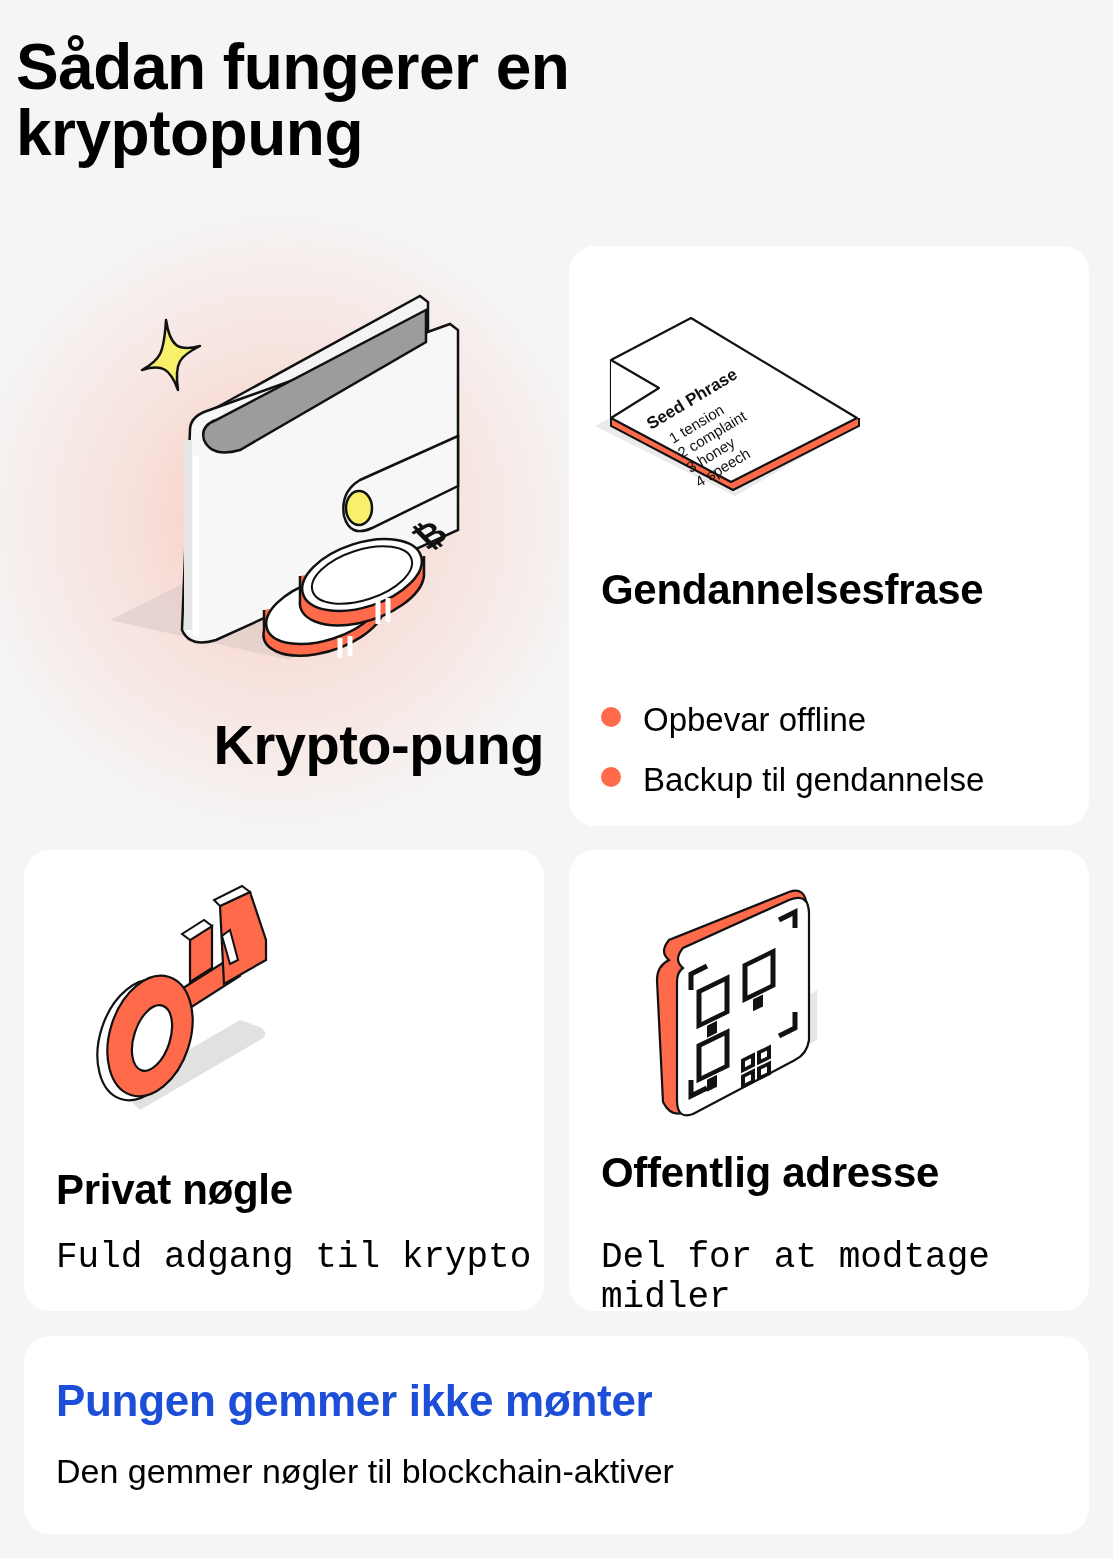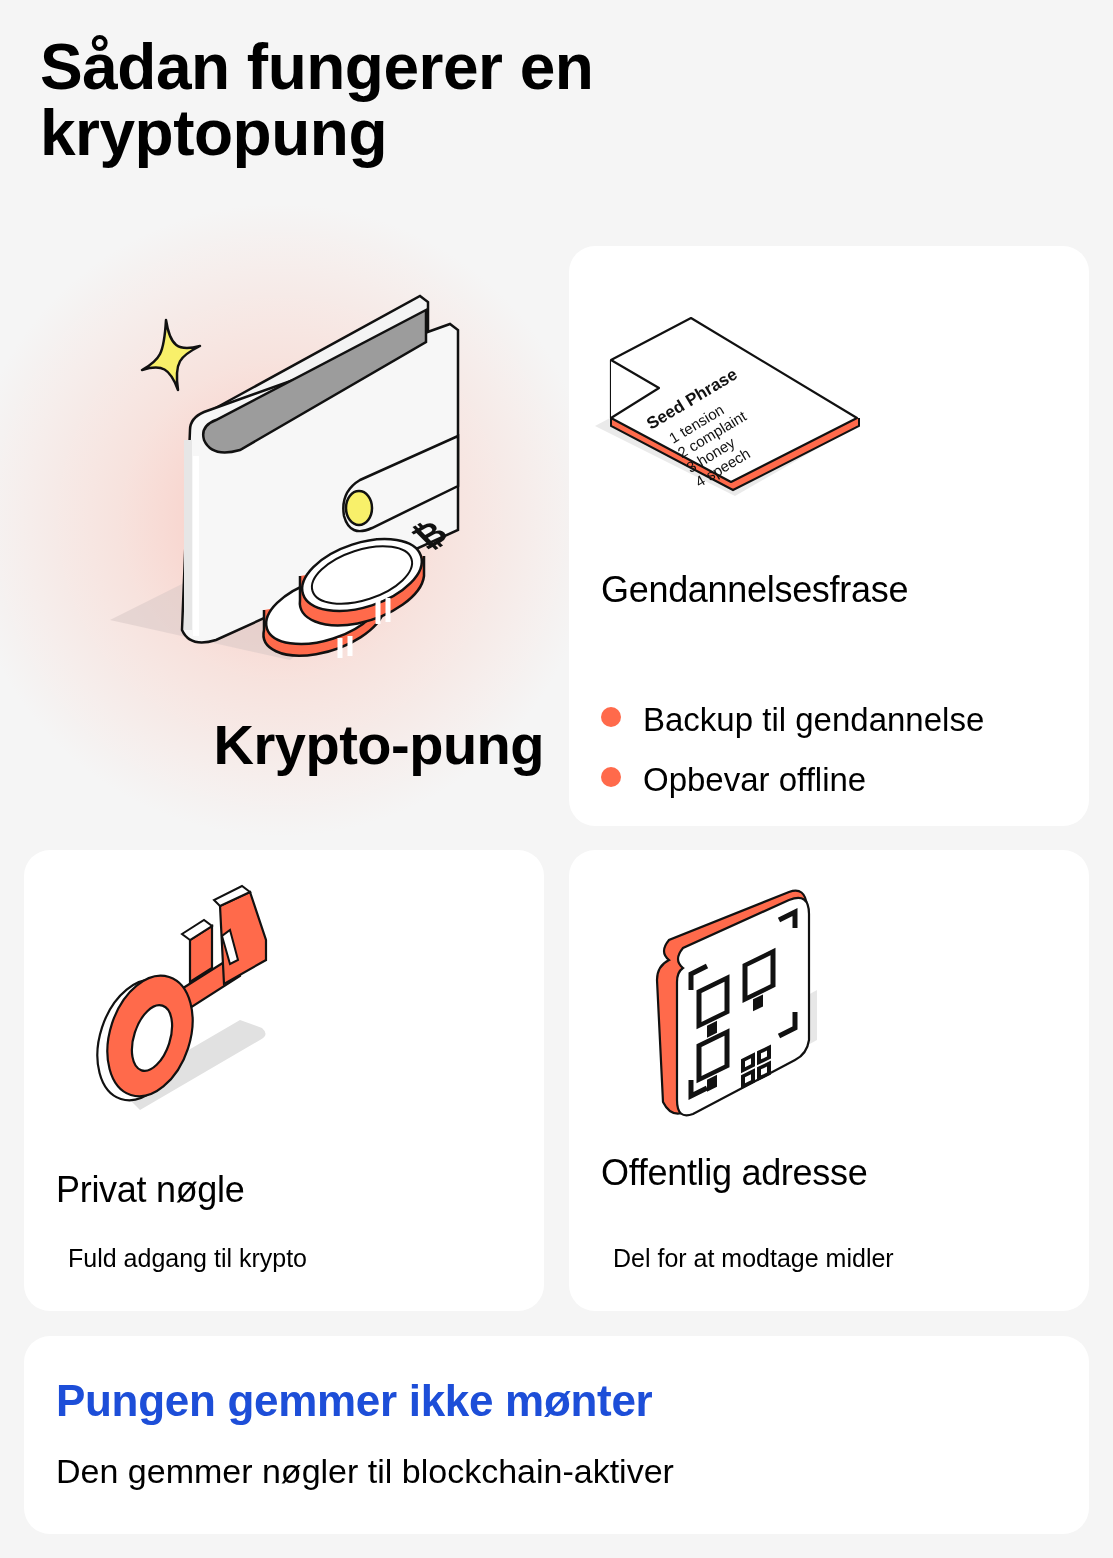--- a/index.html
+++ b/index.html
@@ -1,41 +1,41 @@
 <!DOCTYPE html>
 <html><head>
 <meta charset="utf-8">
 <style>
   * { box-sizing: border-box; margin: 0; padding: 0; }
   html, body { width: 1113px; height: 1558px; background: #f5f5f5; overflow: hidden; }
   body { font-family: "Liberation Sans", "DejaVu Sans", sans-serif; color: #000; position: relative; }
   .title {
-    position: absolute; left: 40px; top: 34px; width: 760px;
+    position: absolute; left: 16px; top: 34px; width: 760px;
     font-size: 64px; line-height: 66px; font-weight: 700; letter-spacing: -0.5px;
   }
   .glow {
     position: absolute; left: -40px; top: 200px; width: 640px; height: 640px;
     border-radius: 50%;
     background: radial-gradient(circle at 50% 50%, rgba(255,140,120,0.45) 0%, rgba(255,170,150,0.25) 35%, rgba(245,245,245,0) 70%);
   }
   .wallet-area { position: absolute; left: 24px; top: 246px; width: 520px; height: 580px; }
   .wallet-svg { position: absolute; left: 76px; top: 34px; }
   .wallet-label {
     position: absolute; left: 0; width: 520px; top: 466px; text-align: right;
     font-size: 56px; font-weight: 700; letter-spacing: -0.5px;
   }
   .card {
     position: absolute; background: #fff; border-radius: 26px;
   }
   .card-seed { left: 569px; top: 246px; width: 520px; height: 580px; }
   .card-key { left: 24px; top: 850px; width: 520px; height: 461px; }
   .card-qr { left: 569px; top: 850px; width: 520px; height: 461px; }
   .card-note { left: 24px; top: 1336px; width: 1065px; height: 198px; }
-  .card-title { position: absolute; left: 32px; font-size: 36px; font-weight: 400; line-height: 56px; letter-spacing: -0.3px; }
-  .card-sub { position: absolute; left: 44px; font-size: 25px; line-height: 40px; }
+  .card-title { position: absolute; left: 32px; font-size: 42px; font-weight: 700; line-height: 56px; letter-spacing: -0.3px; }
+  .card-sub { position: absolute; left: 32px; font-size: 36px; line-height: 40px; font-family: Liberation Mono, monospace; }
   .bullets { position: absolute; left: 32px; top: 444px; list-style: none; }
   .bullets li { display: flex; align-items: center; font-size: 33px; height: 60px; }
   .dot { width: 20px; height: 20px; border-radius: 50%; background: #ff6a4b; margin-right: 22px; margin-top: -6px; flex: 0 0 20px; }
   .note-title { position: absolute; left: 32px; top: 40px; font-size: 44px; font-weight: 700; color: #1d4ed8; letter-spacing: -0.3px; }
   .note-sub { position: absolute; left: 32px; top: 116px; font-size: 34px; }
   svg { overflow: visible; }
 </style>
 </head>
 <body>
 
@@ -96,25 +96,25 @@
       <text x="0" y="0">1 tension</text>
       <text x="0" y="17">2 complaint</text>
       <text x="0" y="34">3 honey</text>
       <text x="0" y="51">4 speech</text>
     </g>
   </svg>
   <div class="card-title" style="top:316px;width:400px;word-break:break-all;">Gendannelsesfrase</div>
   <ul class="bullets">
     <li>
         <span class="dot"></span>
-        <span>Backup til gendannelse</span>
+        <span>Opbevar offline</span>
       </li>
     <li>
         <span class="dot"></span>
-        <span>Opbevar offline</span>
+        <span>Backup til gendannelse</span>
       </li>
   </ul>
 </div>
 
 <div class="card card-key">
   <svg style="position:absolute;left:66px;top:40px;" width="190" height="230" viewBox="0 0 190 230">
     <path d="M50 220 L170 150 Q180 145 172 138 L150 130 L30 200 Z" fill="#e1e1e1"></path>
 
     <path d="M90 100 L150 62 L150 86 L100 118 Z" fill="#ff6a4b" stroke="#111" stroke-width="2.2"></path>
 

